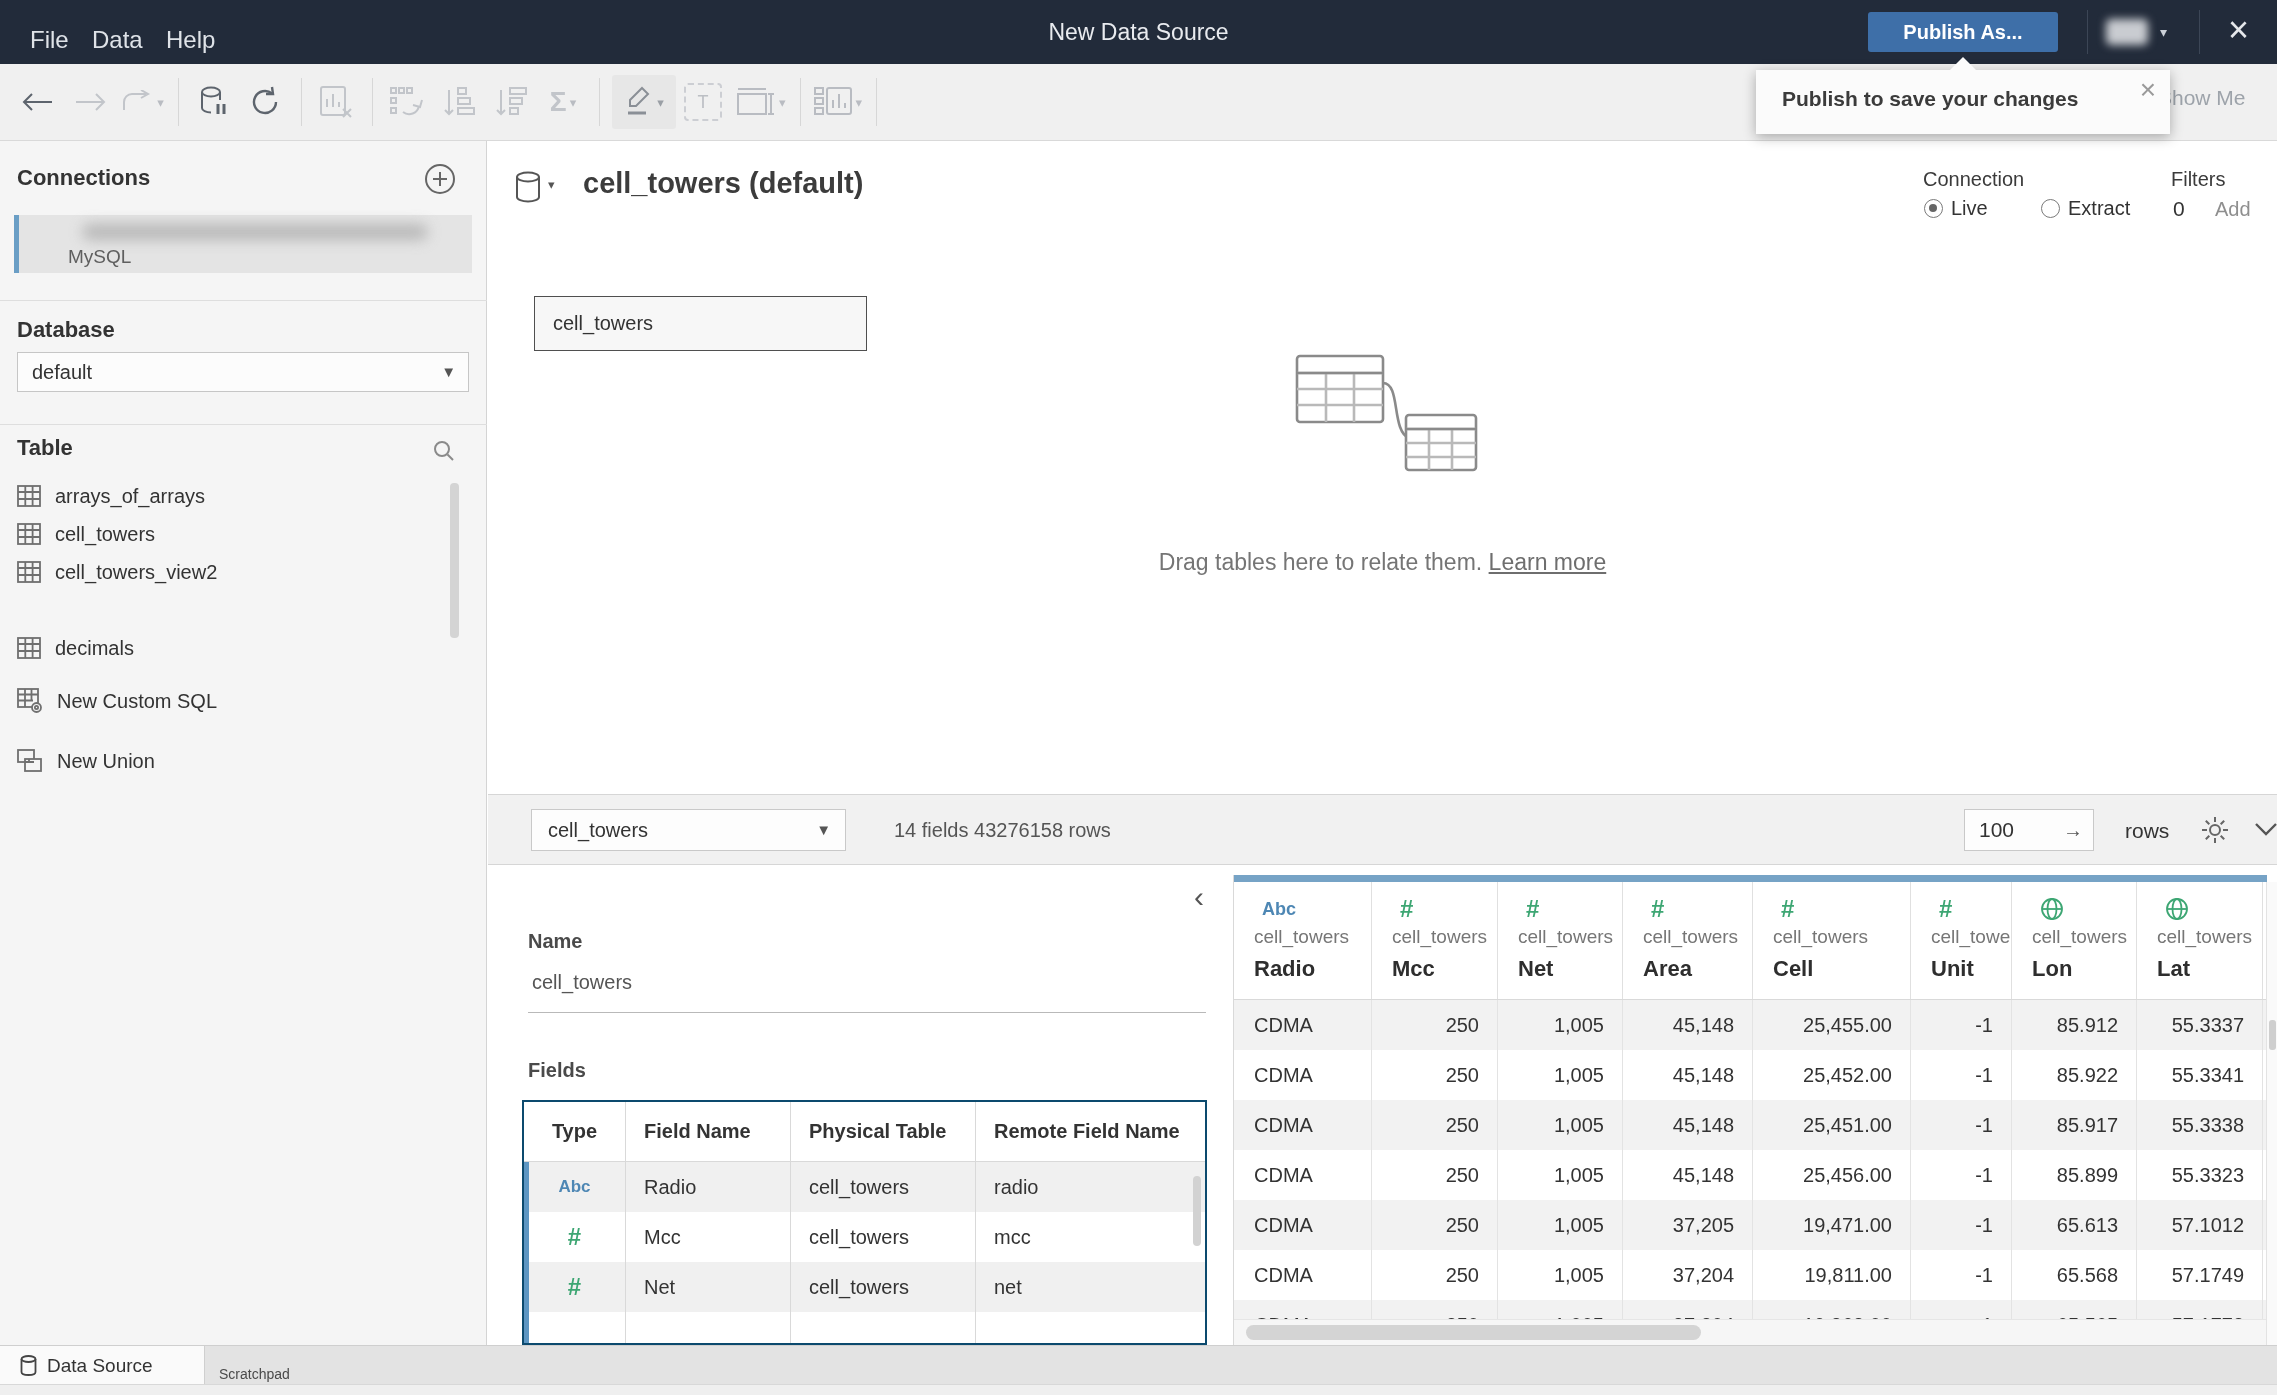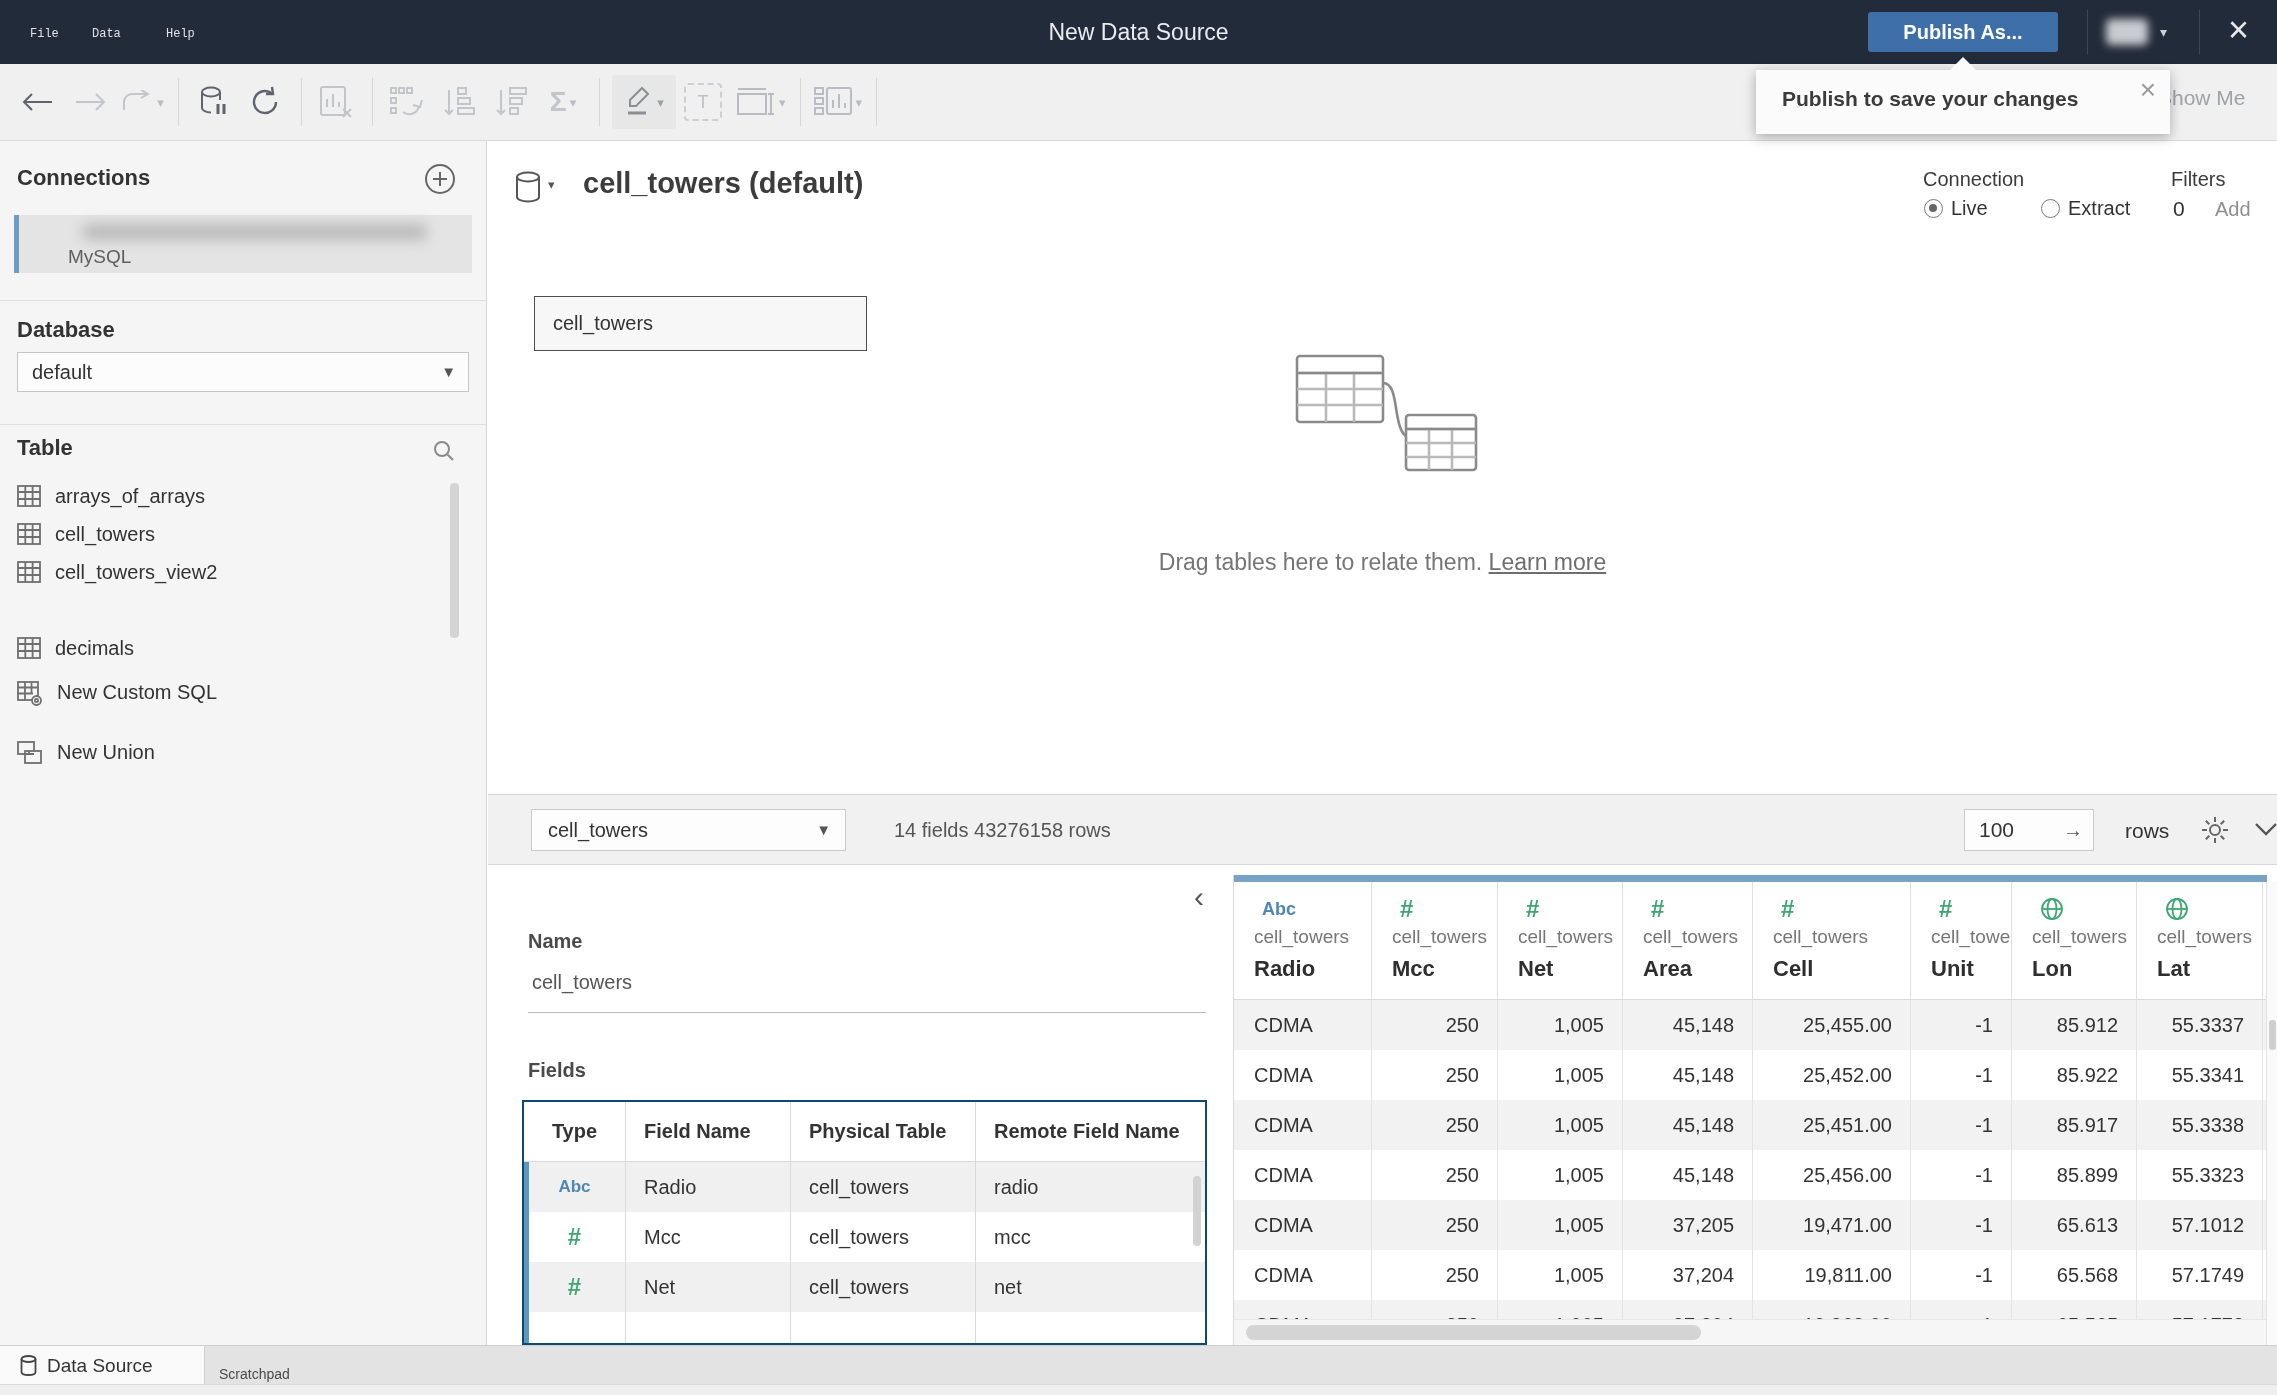--- a/index.html
+++ b/index.html
@@ -4,21 +4,21 @@
 <style>
   * { margin:0; padding:0; box-sizing:border-box; }
   html,body { background:#888; }
   body { font-family:"Liberation Sans", sans-serif; }
   #root { position:relative; width:2277px; height:1395px; background:#fff; overflow:hidden;
           font-family:"Liberation Sans", sans-serif; color:#333; }
   .abs { position:absolute; }
 
   
   #topbar { position:absolute; left:0; top:0; width:2277px; height:64px; background:#222b3a; color:#e8eaee; }
-  .menu-item { position:absolute; top:2px; height:64px; line-height:64px; font-size:12px; color:#dfe3e8; cursor:default;font-family:Liberation Mono, monospace; }
+  .menu-item { position:absolute; top:8px; height:64px; line-height:64px; font-size:24px; color:#dfe3e8; cursor:default; }
   #tb-title { position:absolute; left:0; right:0; top:0; height:44px; line-height:64px; text-align:center; font-size:23px; font-weight:normal; color:#e9ebef; }
   #publish-btn { position:absolute; left:1868px; top:12px; width:190px; height:40px; background:#3e6fa8; color:#fff;
                  border:none; border-radius:3px; font-size:20px; font-family:inherit; font-weight:bold; }
   .tb-divider { position:absolute; top:10px; width:1px; height:44px; background:#3c4656; }
   #avatar { position:absolute; left:2106px; top:19px; width:42px; height:26px; border-radius:5px; background:#c9ccd1; filter:blur(4px); }
   .tb-caret { position:absolute; top:0; height:64px; line-height:64px; font-size:14px; color:#ccd1d8; }
   #close-x { position:absolute; left:2228px; top:0; height:64px; line-height:60px; font-size:36px; color:#e6e8eb; cursor:default; }
 
   
   #toolbar { position:absolute; left:0; top:64px; width:2277px; height:77px; background:#f0f0f0; border-bottom:1px solid #d9d9d9;
@@ -46,21 +46,21 @@
   #conn-item { position:absolute; left:14px; top:74px; width:458px; height:58px; background:#e4e4e4; }
   #conn-item .bar { position:absolute; left:0; top:0; bottom:0; width:5px; background:#6a9ec5; }
   #conn-item .redact { position:absolute; left:68px; right:44px; top:9px; height:16px; background:#a9a9a9; border-radius:8px; filter:blur(7px); opacity:.75; }
   #conn-item .sub { position:absolute; left:54px; top:31px; font-size:19px; color:#5f5f5f; }
   .sb-divider { position:absolute; left:0; width:487px; height:1px; background:#dedede; }
   #db-select { position:absolute; left:17px; top:211px; width:452px; height:40px; background:#fcfcfc; border:1px solid #c6c6c6;
                font-size:20px; color:#333; line-height:38px; padding-left:14px; }
   #db-select .sel-caret { position:absolute; right:12px; top:0; line-height:38px; font-size:15px; color:#555; }
   .sb-item { position:absolute; left:17px; width:430px; height:38px; display:flex; align-items:center; gap:14px; font-size:20px; color:#333; }
   .sb-item svg, .sb-action svg { flex:none; }
-  .sb-action { position:absolute; left:17px; width:430px; height:40px; display:flex; gap:14px; font-size:20px; color:#333; }
+  .sb-action { position:absolute; left:17px; width:430px; height:40px; display:flex; align-items:center; gap:14px; font-size:20px; color:#333; }
   #sb-scroll { position:absolute; left:450px; top:342px; width:9px; height:155px; background:#d4d4d4; border-radius:4px; }
 
   
   #canvas { position:absolute; left:488px; top:141px; width:1789px; height:653px; background:#fff; }
   #ds-icon { position:absolute; left:27px; top:30px; }
   #ds-caret { position:absolute; left:60px; top:36px; font-size:13px; color:#555; }
   #ds-title { position:absolute; left:95px; top:26px; font-size:29px; color:#3c3c3c; }
   .cv-label { position:absolute; top:27px; font-size:20px; color:#3b3b3b; }
   .radio-row { position:absolute; top:56px; display:flex; align-items:center; gap:8px; font-size:20px; color:#333; }
   .radio { width:19px; height:19px; border:1.5px solid #7a7a7a; border-radius:50%; background:#fff; position:relative; }

